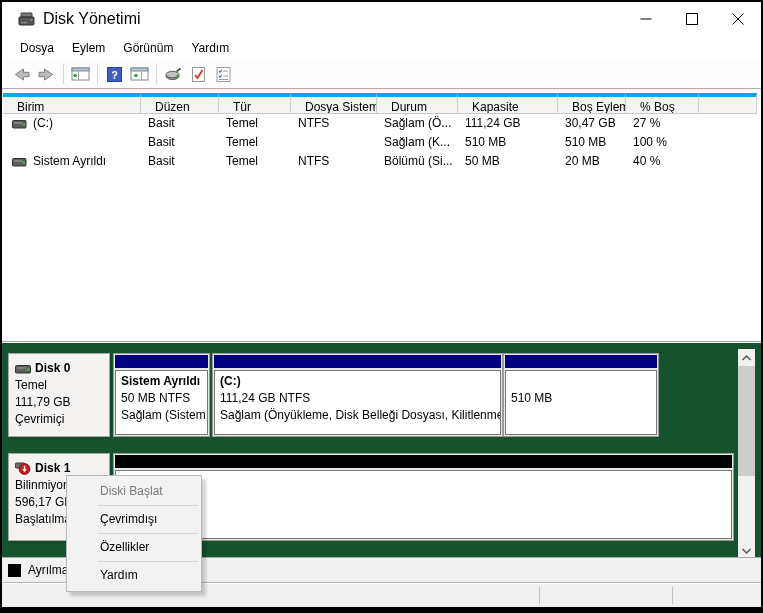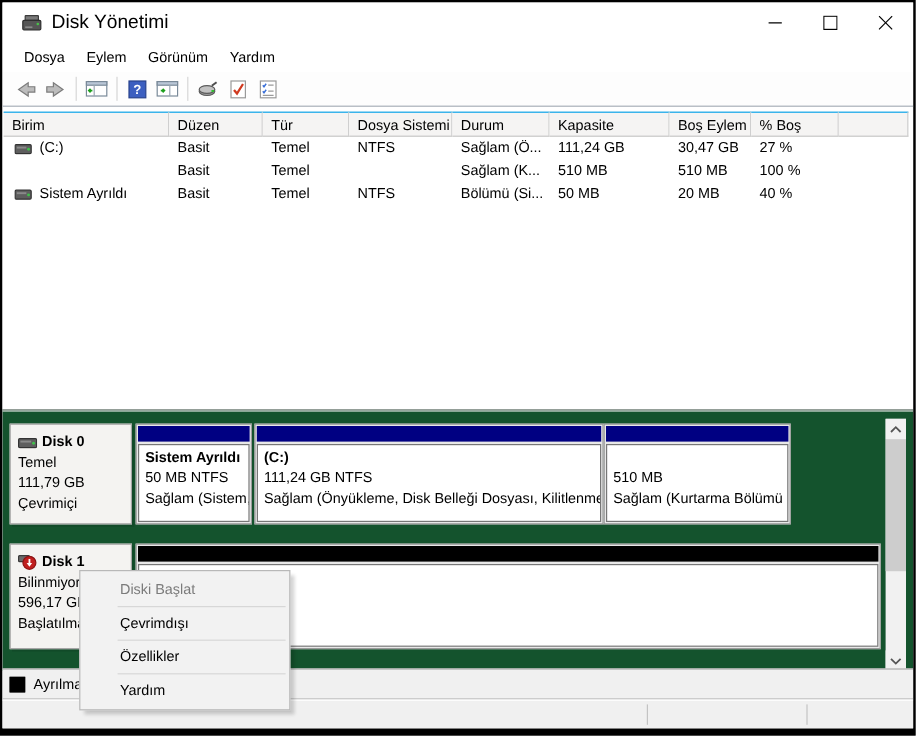--- a/index.html
+++ b/index.html
@@ -19,21 +19,21 @@
   .menu-item { margin-right:14px; padding:2px 2px; }
 
   
   .toolbar { position:absolute; top:58px; left:0; right:0; height:28px; background:#fdfdfd; display:flex; align-items:center; padding-left:7px; }
   .tb-btn { width:25px; height:24px; display:flex; align-items:center; justify-content:center; }
   .tb-sep { width:1px; height:20px; background:#d6d6d6; margin:0 4px; }
 
   
   .vol-pane { position:absolute; top:86px; left:0; right:0; height:253px; background:#fff; border-top:1px solid #a9b0b8; }
   .vol-header { position:absolute; top:4px; left:0; right:0; height:21px; }
-  .hcell { position:absolute; top:0; height:21px; background:#f5f4f3; border-right:1px solid #cfcfcf; border-bottom:1px solid #c8c8c8; border-top:1px solid #0ea5e9; line-height:20px; padding-left:7px; white-space:nowrap; overflow:hidden; }
+  .hcell { position:absolute; top:0; height:21px; background:#f5f4f3; border-right:1px solid #cfcfcf; border-bottom:1px solid #c8c8c8; border-top:4px solid #0ea5e9; line-height:20px; padding-left:14px; white-space:nowrap; overflow:hidden; }
   .vol-rows { position:absolute; top:25px; left:0; right:0; }
   .vol-row { position:relative; height:19px; }
   .rcell { position:absolute; top:0; height:19px; line-height:19px; padding-left:7px; white-space:nowrap; overflow:hidden; }
   .rcell.first { display:flex; align-items:center; padding-left:9px; }
   .rcell.first svg { margin-right:6px; flex:none; }
   .c0{left:1px;width:138px} .c1{left:139px;width:78px} .c2{left:217px;width:72px}
   .c3{left:289px;width:86px} .c4{left:375px;width:81px} .c5{left:456px;width:100px}
   .c6{left:556px;width:68px} .c7{left:624px;width:73px} .c8{left:697px;width:58px}
 
   
@@ -55,21 +55,21 @@
   .sb-thumb { position:absolute; left:0; top:17px; width:17px; height:110px; background:#cdcdcd; }
 
   
   .legend-bar { position:absolute; top:555px; left:0; right:0; height:26px; background:#f0f0f0; border-top:1px solid #a9a9a9; border-bottom:1px solid #b5b5b5; }
   .legend-swatch { position:absolute; left:6px; top:6px; width:13px; height:13px; border:1px solid #000; }
   .legend-label { position:absolute; left:26px; top:0; line-height:25px; }
   .status-bar { position:absolute; top:581px; left:0; right:0; height:24px; background:#f0f0f0; border-top:1px solid #fff; }
   .st-sep { position:absolute; top:3px; width:1px; height:17px; background:#c3c3c3; }
 
   
-  .ctx-menu { position:absolute; left:64px; top:473px; width:176px; background:#f2f2f2; border:1px solid #b8b8b8; box-shadow:4px 4px 3px rgba(0,0,0,0.18); padding:2px 0; z-index:100; }
+  .ctx-menu { position:absolute; left:64px; top:473px; width:136px; background:#f2f2f2; border:1px solid #b8b8b8; box-shadow:4px 4px 3px rgba(0,0,0,0.18); padding:2px 0; z-index:100; }
   .ctx-item { height:27px; line-height:27px; padding-left:33px; white-space:nowrap; }
   .ctx-item.disabled { color:#7b7b7b; }
   .ctx-sep { border-top:1px solid #d7d7d7; margin:0 3px 0 31px; }
 </style>
 </head>
 <body>
 
 <div class="window">
   <div class="frame">
 
@@ -263,21 +263,20 @@
           <div>111,24 GB NTFS</div>
           <div>Sağlam (Önyükleme, Disk Belleği Dosyası, Kilitlenme</div>
         </div>
       </div>
 
       <div class="partition" style="left:501px; width:156px;">
         <div class="pbar" style="background-color: rgb(0, 0, 130);"></div>
         <div class="pbody">
           <div class="t1"></div>
           <div>510 MB</div>
-          <div>Sağlam (Kurtarma Bölümü</div>
         </div>
       </div>
 
       <div class="disk-hdr" style="top:111px; height:88px;">
         <div class="dline1">
           <svg width="16" height="13" viewBox="0 0 16 13">
             <rect x="0.5" y="1" width="9" height="5" rx="0.8" fill="#6b6b6b" stroke="#3a3a3a"></rect>
             <circle cx="9.5" cy="7" r="5.4" fill="#c11f1f" stroke="#8d1414"></circle>
             <rect x="8.8" y="3.8" width="1.5" height="3.6" fill="#fff"></rect>
             <path d="M7.2 7.2 L11.8 7.2 L9.5 10.3 Z" fill="#fff"></path>

